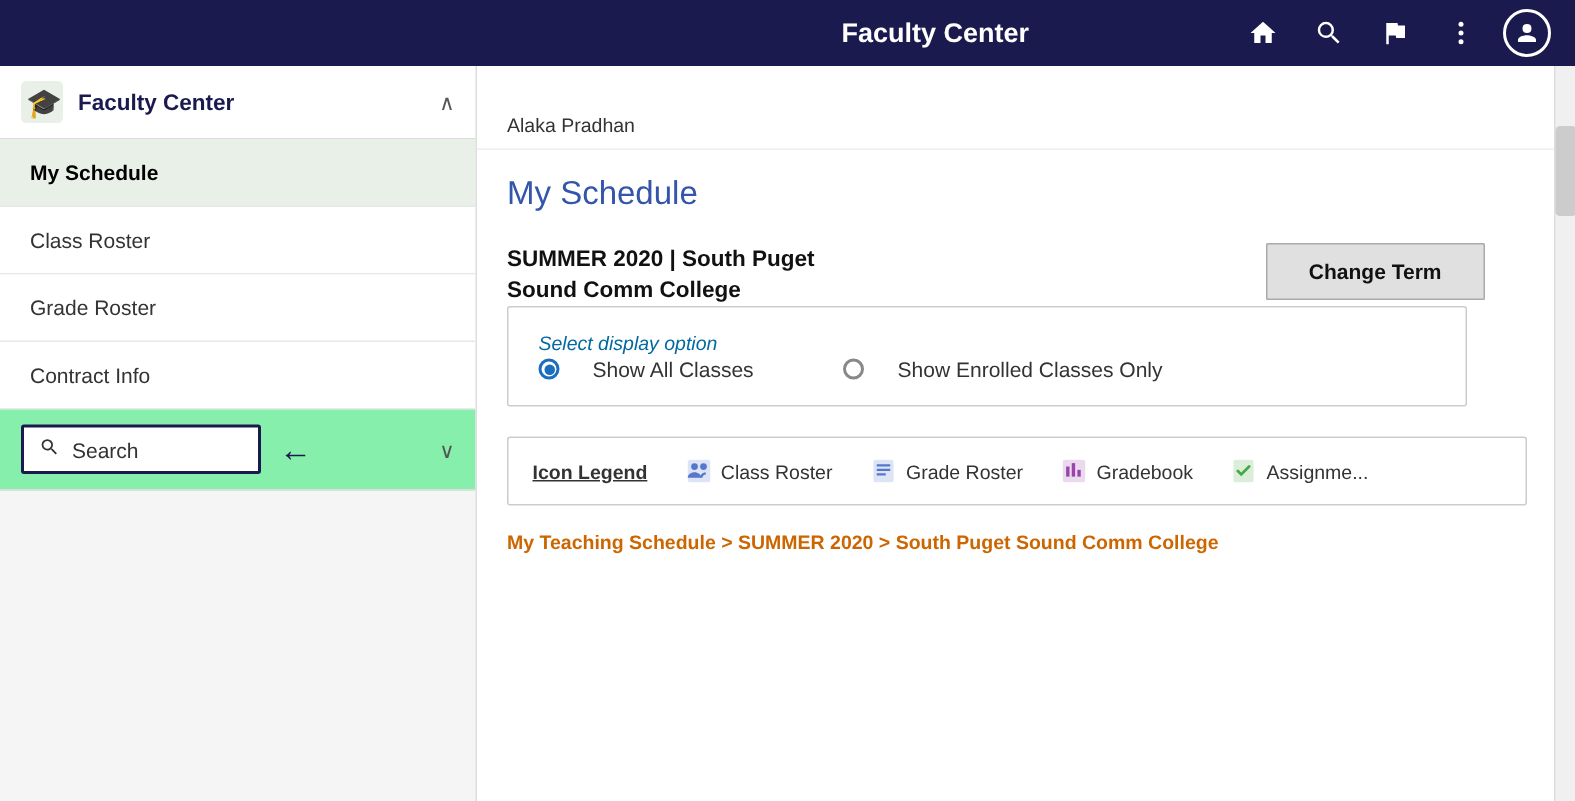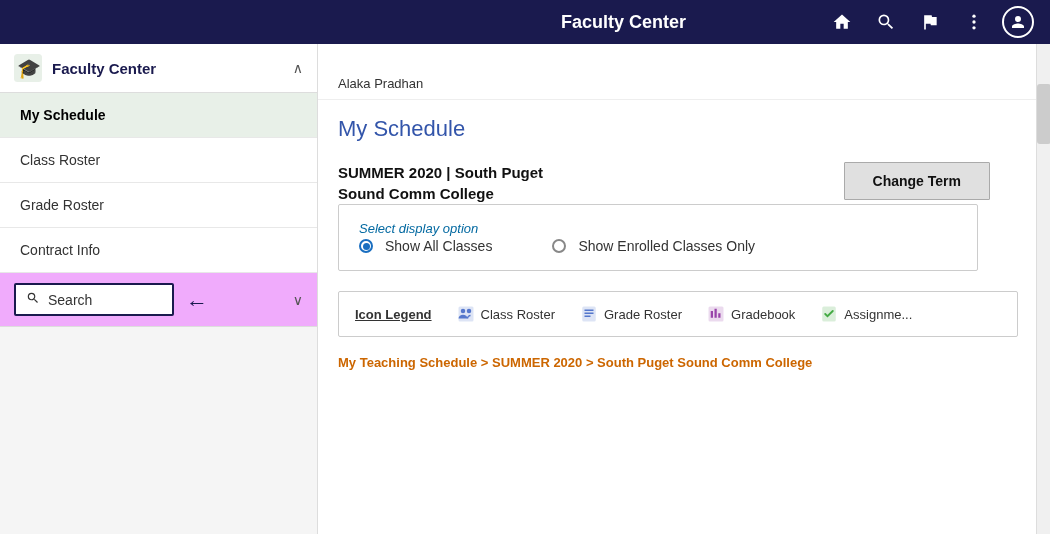--- a/index.html
+++ b/index.html
@@ -95,21 +95,21 @@
       border-bottom: 1px solid #e8e8e8;
       background: white;
     }
     .sidebar-nav-item.active {
       background: #e8f0e8;
       font-weight: bold;
       color: #000;
     }
     .sidebar-search-item {
       padding: 10px 14px;
-      background: #f0abfc;
+      background: #86efac;
       border-bottom: 1px solid #ddd;
       display: flex;
       align-items: center;
       justify-content: space-between;
     }
     .sidebar-search-box {
       display: flex;
       align-items: center;
       gap: 8px;
       border: 2px solid #1a1a4e;
@@ -199,21 +199,21 @@
       font-style: italic;
     }
     .radio-group {
       display: flex;
       gap: 60px;
       align-items: center;
     }
     .radio-option {
       display: flex;
       align-items: center;
-      gap: 12px;
+      gap: 22px;
       font-size: 14px;
       color: #333;
       cursor: pointer;
     }
     .radio-circle {
       width: 14px;
       height: 14px;
       border-radius: 50%;
       border: 2px solid #1a6ec0;
       display: flex;

